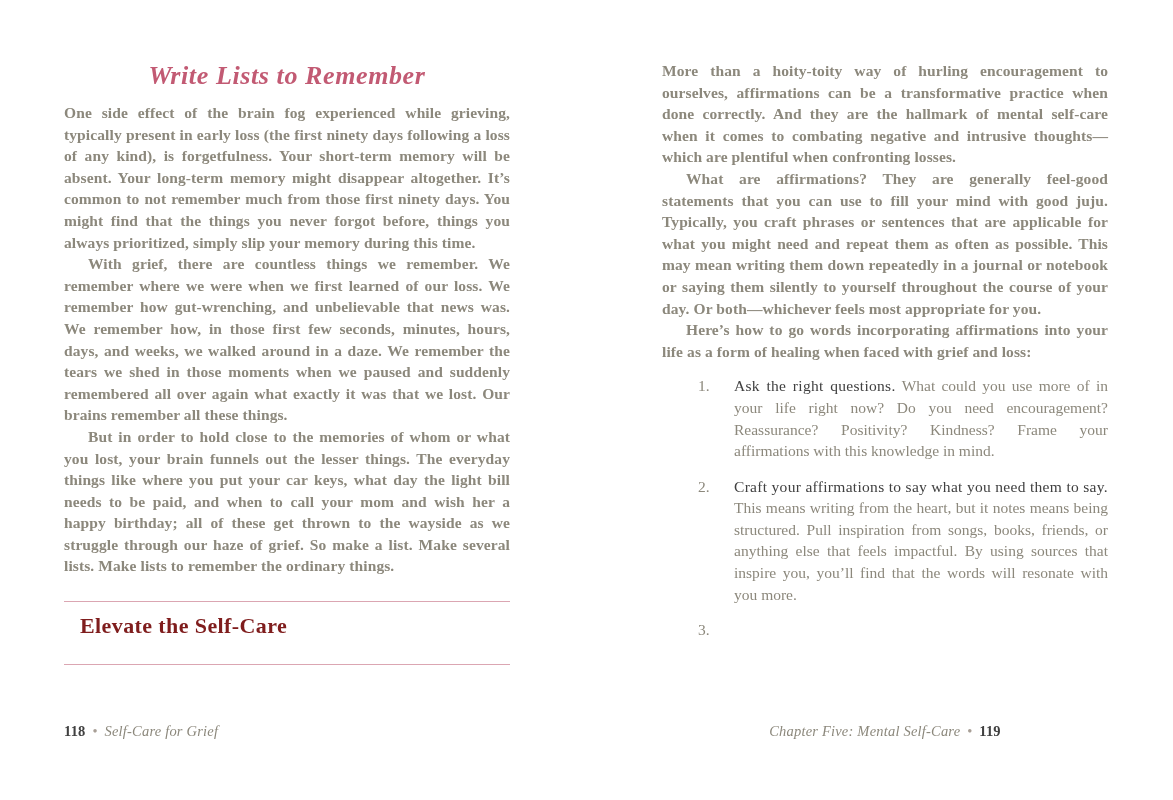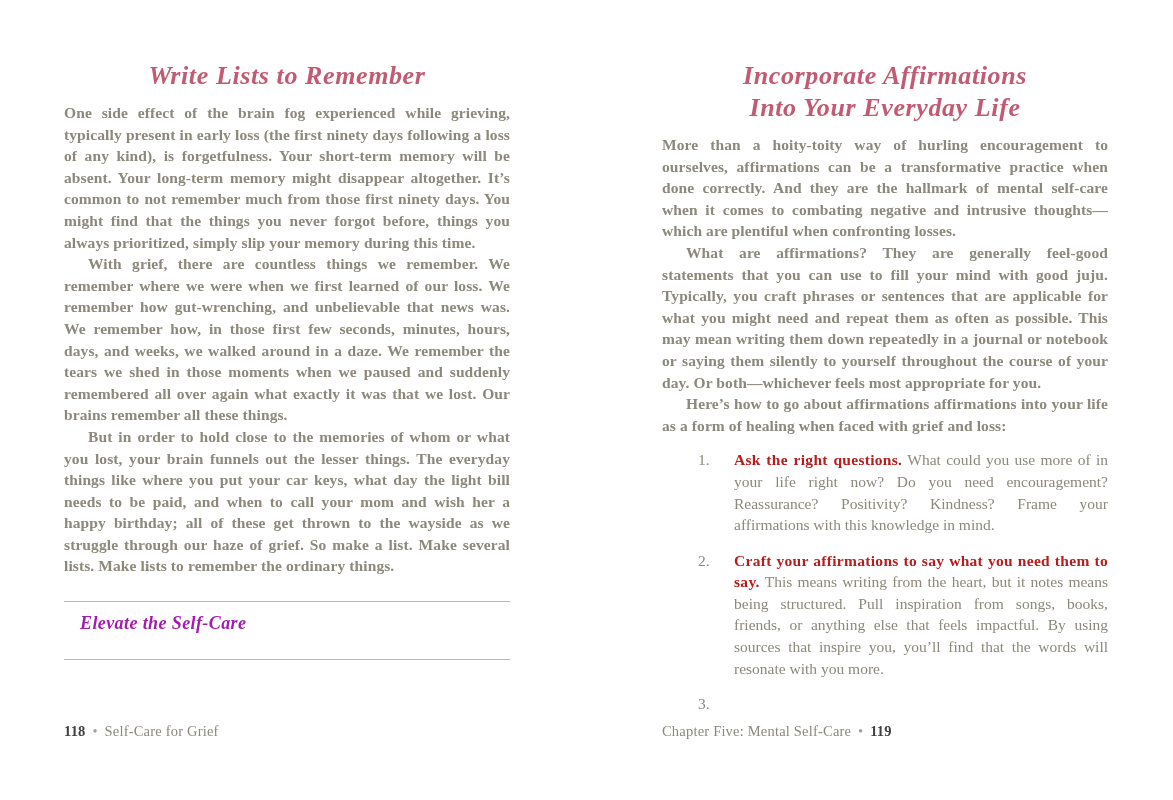--- a/index.html
+++ b/index.html
@@ -47,24 +47,23 @@
   .indent { text-indent: 24px; }
 
   .callout {
     margin-top: 24px;
     border-top: 1.5px solid #dba6b2;
     border-bottom: 1.5px solid #dba6b2;
     padding: 11px 14px 17px 16px;
   }
   .callout-title {
     margin: 0 0 8px 0;
-    color: #a21caf;
-    font-size: 18px;
+    color: #7f1d1d;
+    font-size: 22px;
     font-weight: bold;
-    font-style: italic;
     letter-spacing: 0.4px;
   }
   .callout-body {
     margin: 0;
     color: #c4607a;
     font-size: 15.5px;
     font-weight: bold;
     line-height: 21px;
     text-align: justify;
     letter-spacing: 0.2px;
@@ -84,64 +83,60 @@
     line-height: 21.6px;
   }
   .num-text {
     flex: 1;
     color: #8c887c;
     font-size: 15.5px;
     line-height: 21.6px;
     text-align: justify;
   }
   .num-lead {
-    font-weight: bold;
-    color: #b91c1c;
+    font-weight: normal;
+    color: #404040;
     letter-spacing: 0.3px;
   }
 
   .footer {
     position: absolute;
     top: 723px;
     font-size: 14.5px;
     color: #8c887c;
     letter-spacing: 0.2px;
   }
   .footer-left  { left: 64px; }
-  .footer-right { left: 662px; width: 446px; text-align: left; }
+  .footer-right { left: 662px; width: 446px; text-align: center; }
   .page-num {
     color: #404040;
     font-weight: bold;
     font-style: normal;
   }
   .footer-sep { color: #a89f96; padding: 0 3px; }
-  .footer-title { }
+  .footer-title { font-style: italic; }
 </style>
 </head>
 <body>
 
 <div class="page page-left">
   <h1 class="section-title">Write Lists to Remember</h1>
   <p class="body-para">One side effect of the brain fog experienced while grieving, typically present in early loss (the first ninety days following a loss of any kind), is forgetfulness. Your short-term memory will be absent. Your long-term memory might disappear altogether. It’s common to not remember much from those first ninety days. You might find that the things you never forgot before, things you always prioritized, simply slip your memory during this time.</p>
   <p class="body-para indent">With grief, there are countless things we remember. We remember where we were when we first learned of our loss. We remember how gut-wrenching, and unbelievable that news was. We remember how, in those first few seconds, minutes, hours, days, and weeks, we walked around in a daze. We remember the tears we shed in those moments when we paused and suddenly remembered all over again what exactly it was that we lost. Our brains remember all these things.</p>
   <p class="body-para indent">But in order to hold close to the memories of whom or what you lost, your brain funnels out the lesser things. The everyday things like where you put your car keys, what day the light bill needs to be paid, and when to call your mom and wish her a happy birthday; all of these get thrown to the wayside as we struggle through our haze of grief. So make a list. Make several lists. Make lists to remember the ordinary things.</p>
 
   <div class="callout">
     <h2 class="callout-title">Elevate the Self-Care</h2>
   </div>
 </div>
 
 <div class="page page-right">
-  <h1 class="section-title">
-    <span class="title-line">Incorporate Affirmations</span>
-    <span class="title-line">Into Your Everyday Life</span>
-  </h1>
   <p class="body-para">More than a hoity-toity way of hurling encouragement to ourselves, affirmations can be a transformative practice when done correctly. And they are the hallmark of mental self-care when it comes to combating negative and intrusive thoughts—which are plentiful when confronting losses.</p>
   <p class="body-para indent">What are affirmations? They are generally feel-good statements that you can use to fill your mind with good juju. Typically, you craft phrases or sentences that are applicable for what you might need and repeat them as often as possible. This may mean writing them down repeatedly in a journal or notebook or saying them silently to yourself throughout the course of your day. Or both—whichever feels most appropriate for you.</p>
-  <p class="body-para indent">Here’s how to go about affirmations affirmations into your life as a form of healing when faced with grief and loss:</p>
+  <p class="body-para indent">Here’s how to go words incorporating affirmations into your life as a form of healing when faced with grief and loss:</p>
 
   <div class="num-list">
     <div class="num-item">
       <span class="num-label">1.</span>
       <div class="num-text">
         <span class="num-lead">Ask the right questions.</span>
         <span>What could you use more of in your life right now? Do you need encouragement? Reassurance? Positivity? Kindness? Frame your affirmations with this knowledge in mind.</span>
       </div>
     </div>
     <div class="num-item">

